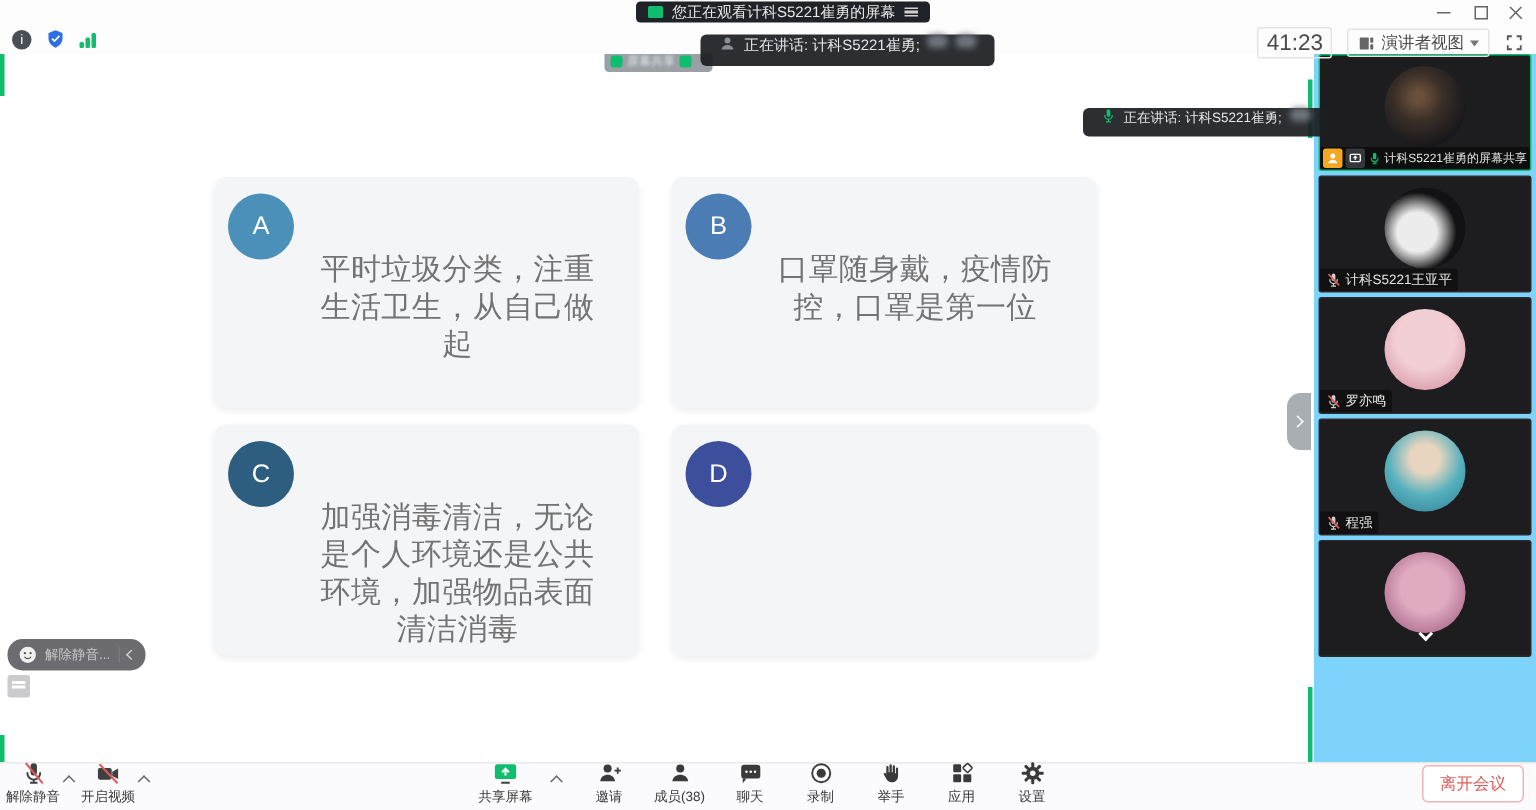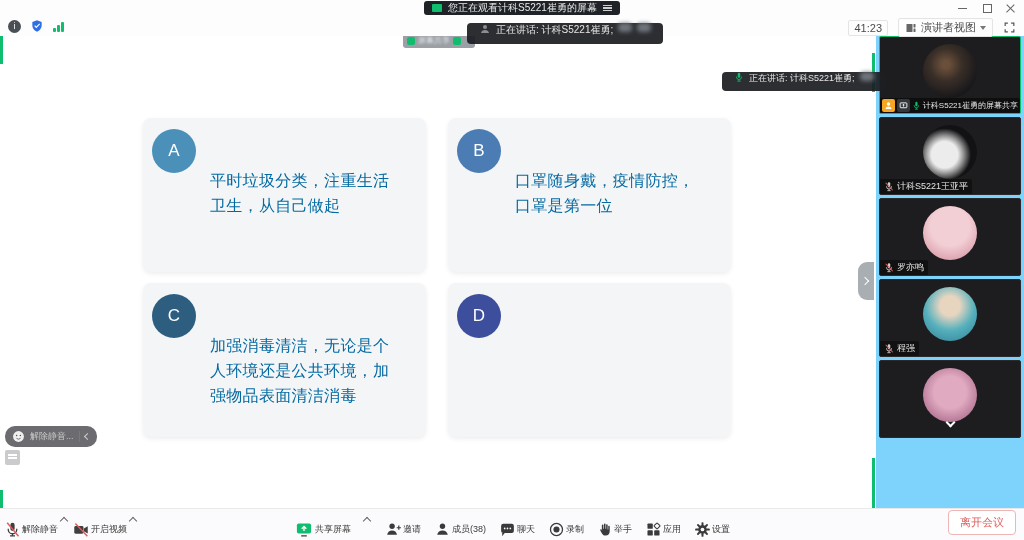--- a/index.html
+++ b/index.html
@@ -23,21 +23,21 @@
 
   
   .mheader { position:absolute; left:0; top:16px; width:1024px; height:20px; background:#fdfdfd; z-index:30; }
   .hleft { position:absolute; left:8px; top:3px; display:flex; gap:9px; align-items:center; }
   .info-ico { width:13px; height:13px; border-radius:50%; background:#4a4f55; color:#fff; font-size:9px;
               display:flex; align-items:center; justify-content:center; }
   .sig { display:flex; align-items:flex-end; gap:1.5px; height:11px; }
   .sig i { display:block; width:2.5px; background:#0ebe6e; border-radius:1px; }
   .sig i:nth-child(1){height:4px;} .sig i:nth-child(2){height:7px;} .sig i:nth-child(3){height:10px;}
   .hright { position:absolute; right:8px; top:2px; display:flex; gap:10px; align-items:center; }
-  .timer { font-size:11px; color:#4a4a4a; border:1px solid #e4e4e4; border-radius:2px; padding:1px 5px; }
+  .timer { font-size:15px; color:#4a4a4a; border:1px solid #e4e4e4; border-radius:2px; padding:1px 5px; }
   .viewbtn { display:flex; align-items:center; gap:4px; border:1px solid #e4e4e4; border-radius:2px;
              padding:1px 6px; font-size:11px; color:#4a4a4a; cursor:pointer; }
   .tri-down { width:0; height:0; border-left:3.5px solid transparent; border-right:3.5px solid transparent; border-top:4px solid #777; }
 
   
   .share { position:absolute; left:0; top:36px; width:876px; height:472px; background:#fff; }
   .gseg { position:absolute; background:#0ebe6e; z-index:25; }
   .seg-lt { left:0; top:33px; width:3px; height:31px; }
   .seg-lb { left:0; top:490px; width:3px; height:25px; }
   .seg-rt { left:872px; top:53px; width:3px; height:39px; }
@@ -49,22 +49,22 @@
   .pb-txt { font-size:8px; color:#e8e8e8; filter:blur(1px); white-space:nowrap; }
 
   
   .card { position:absolute; width:283px; height:154px; background:#f4f5f7; border-radius:8px;
           box-shadow:0 2px 5px rgba(0,0,0,0.07); }
   .card-a { left:143px; top:82px; } .card-b { left:448px; top:82px; }
   .card-c { left:143px; top:247px; } .card-d { left:448px; top:247px; }
   .circle { position:absolute; left:9px; top:11px; width:44px; height:44px; border-radius:50%;
             display:flex; align-items:center; justify-content:center; color:#fff; font-size:17px; }
   .c-a { background:#4a90b8; } .c-b { background:#4b7cb3; } .c-c { background:#2d5e80; } .c-d { background:#3d4e9d; }
-  .card-text { position:absolute; left:67px; top:50px; width:190px; font-size:16px; line-height:25px;
-               color:#0369a1; letter-spacing:0.3px; }
+  .card-text { position:absolute; left:67px; top:50px; width:190px; font-size:20px; line-height:25px;
+               color:#737373; letter-spacing:0.3px;text-align:center; }
 
   
   .pill { position:absolute; background:rgba(28,30,34,0.93); border-radius:4px; color:#e6e6e6;
           display:flex; align-items:flex-start; gap:5px; padding:0 12px; z-index:50; white-space:nowrap; }
   .pill-top { left:467px; top:23px; height:21px; font-size:10px; }
   .pill-float { left:722px; top:72px; height:19px; font-size:9px; }
   .smudge { width:14px; height:9px; border-radius:4px; background:#70757d; filter:blur(2px); }
 
   
   .sidebar { position:absolute; left:876px; top:36px; width:148px; height:508px; background:#7dd3fc; overflow:hidden; z-index:20; }
@@ -98,21 +98,21 @@
   .chat-pill .txt { font-size:9px; color:#c9c9c9; white-space:nowrap; }
   .chat-sep { width:1px; height:11px; background:#7a7a7e; }
   .caret-left { width:5px; height:5px; border-left:1.6px solid #cfcfcf; border-bottom:1.6px solid #cfcfcf; transform:rotate(45deg); }
   .mini-square { position:absolute; left:5px; top:450px; width:15px; height:15px; background:rgba(160,160,164,0.55);
                  border-radius:2px; z-index:35; cursor:pointer; }
   .mini-square::after { content:""; position:absolute; left:3px; top:4px; width:9px; height:1.5px; background:#fff;
                         box-shadow:0 3px 0 #fff; }
 
   
   .toolbar { position:absolute; left:0; bottom:0; width:1024px; height:32px; background:#fbfbfd; border-top:1px solid #e9e9e9; z-index:40; }
-  .tb-item { display:flex; flex-direction:row; align-items:center; justify-content:flex-end; gap:1px;
+  .tb-item { display:flex; flex-direction:column; align-items:center; justify-content:flex-end; gap:1px;
              font-size:9px; color:#3a3a3a; min-width:34px; cursor:pointer; }
   .tb-item .ico { height:17px; display:flex; align-items:center; justify-content:center; }
   .left-group { position:absolute; left:4px; bottom:2px; display:flex; align-items:flex-end; gap:3px; }
   .center-group { position:absolute; left:50%; transform:translateX(-50%); bottom:2px; display:flex; align-items:flex-end; gap:13px; }
   .mini-caret { width:6px; height:6px; border-left:1.5px solid #666; border-top:1.5px solid #666;
                 transform:rotate(45deg); margin:0 2px 14px 0; cursor:pointer; }
   .leave-btn { position:absolute; right:8px; bottom:5px; padding:4px 11px; font-size:11px; color:#e05c5c;
                background:#fff; border:1px solid #eeb5b5; border-radius:4px; cursor:pointer; }
 </style>
 </head>

